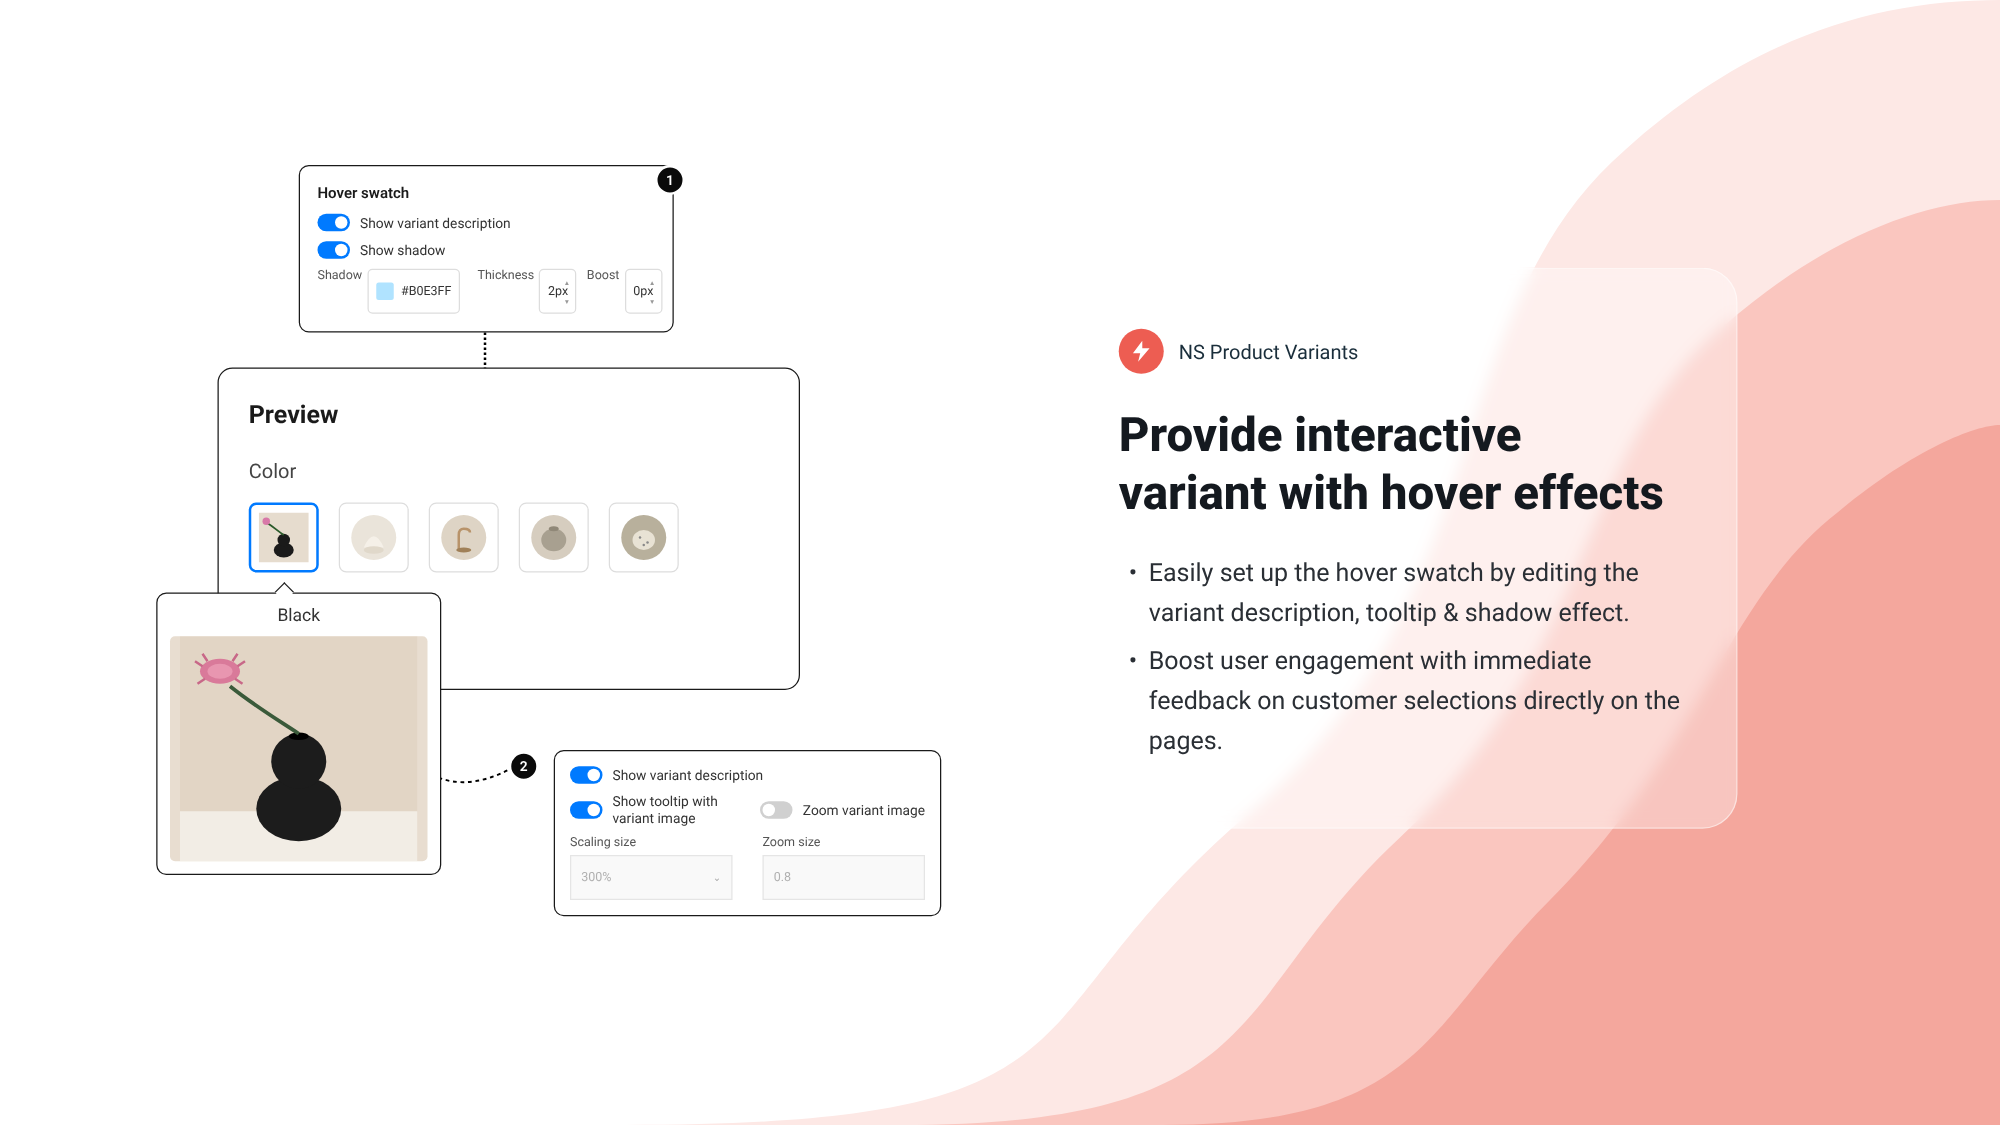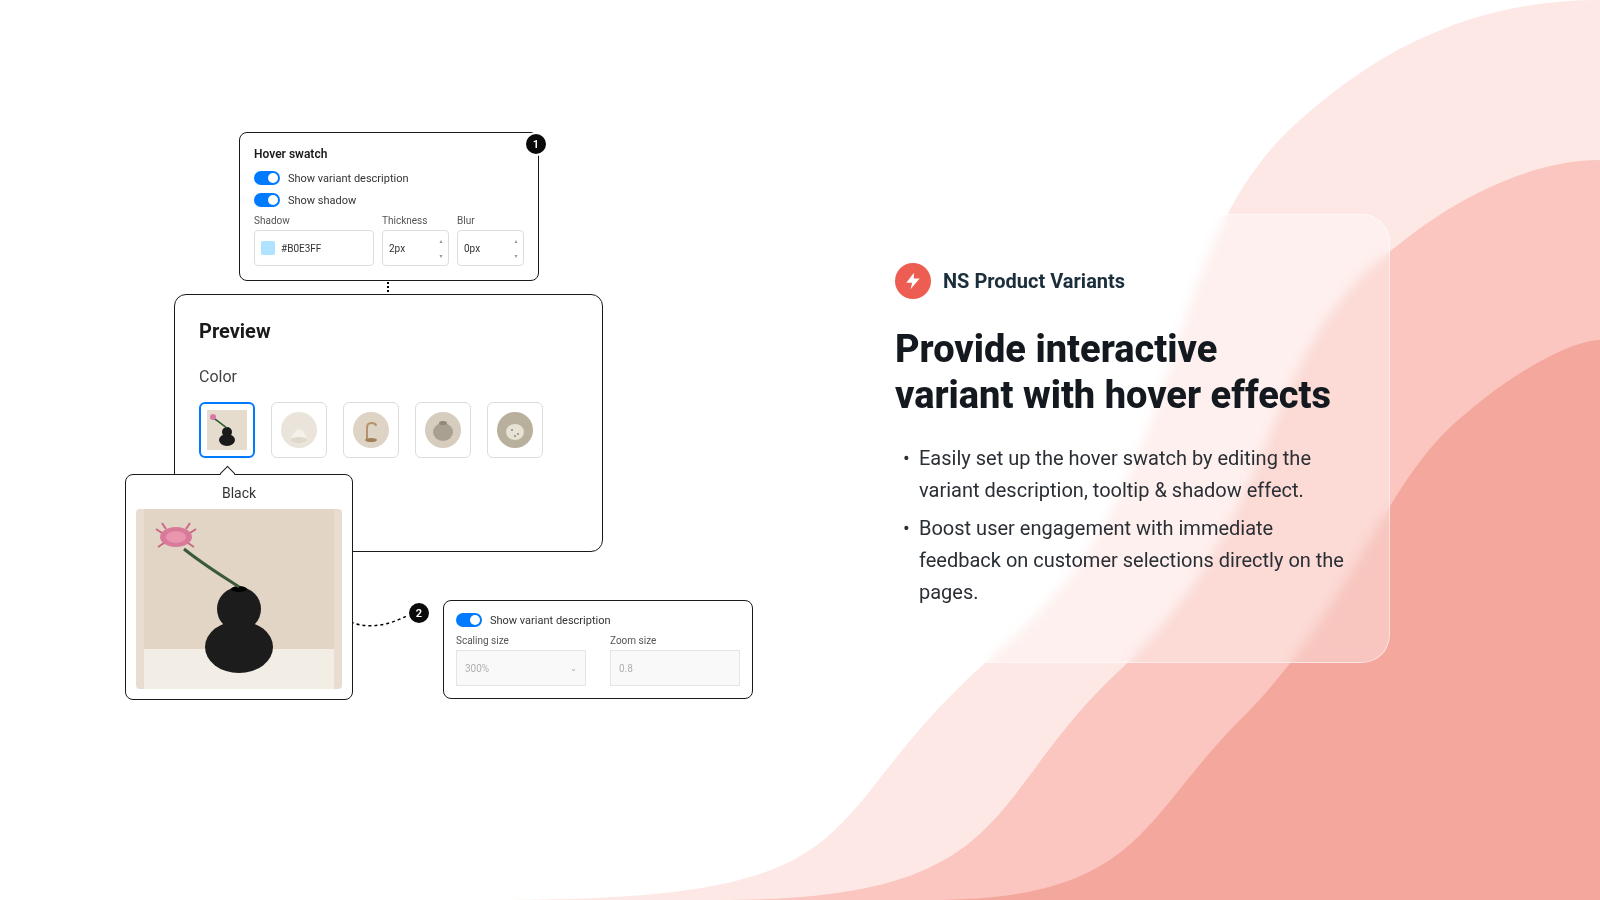--- a/index.html
+++ b/index.html
@@ -41,21 +41,21 @@
     flex: 0 0 26px;
   }
   .toggle::after {
     content:"";
     position:absolute; width:10px; height:10px; background:#fff; border-radius:50%;
     top:2px; right:2px;
   }
   .toggle.off { background:#d0d0d0; }
   .toggle.off::after { right:auto; left:2px; }
   .fields-row { display:flex; gap:8px; }
-  .field { flex:1; display:flex; flex-direction:column; gap:4px; font-size:10px; color:#555;}
+  .field { flex:1; display:flex; flex-direction:row; gap:4px; font-size:10px; color:#555;}
   .field.shadow { flex: 0 0 120px;}
   .input {
     border:1px solid #ddd; border-radius:4px; height:36px; display:flex; align-items:center;
     padding:0 6px; font-size:10px; color:#333; background:#fff; position:relative;
   }
   .color-chip { width:14px; height:14px; background:#B0E3FF; margin-right:6px; border-radius:2px;}
   .stepper { position:absolute; right:2px; top:2px; bottom:2px; width:10px; display:flex; flex-direction:column;}
   .stepper span { flex:1; font-size:6px; color:#999; display:flex; align-items:center; justify-content:center;}
 
   .badge {
@@ -67,21 +67,21 @@
     z-index:10;
     border:2px solid #fff;
   }
   .badge1 { left: 524px; top: 132px; }
   .badge2 { left: 407px; top: 601px; }
 
   
   .preview {
     position:absolute;
     left: 174px; top: 294px;
-    width: 429px; height: 258px;
+    width: 466px; height: 258px;
     background:#fff;
     border:1.5px solid #1a1a1a;
     border-radius:12px;
     padding: 24px 24px;
     z-index:3;
   }
   .preview h3 { font-size:20px; font-weight:700; color:#1a1a1a; margin-bottom: 24px;}
   .preview .label { font-size:16px; color:#444; margin-bottom:16px;}
   .swatches { display:flex; gap:16px; }
   .swatch {
@@ -166,21 +166,21 @@
     border-radius: 28px;
     padding: 48px 44px 48px 44px;
     z-index: 5;
     border: 1px solid rgba(255,255,255,0.5);
   }
   .brand { display:flex; align-items:center; gap:12px; margin-bottom:28px;}
   .brand-logo {
     width:36px; height:36px; border-radius:50%; background:#ED5D52;
     display:flex; align-items:center; justify-content:center;
   }
-  .brand-name { font-size:20px; font-weight:700; color:#1a2e3b;}
+  .brand-name { font-size:16px; font-weight:400; color:#1a2e3b;}
   .info-title { font-size:38px; font-weight:800; color:#14191f; line-height:1.2; margin-bottom:24px;}
   .info-list { list-style:none; padding-left:0;}
   .info-list li {
     font-size:20px; color:#2a2f35; line-height:1.6;
     position:relative; padding-left:24px; margin-bottom:6px;
   }
   .info-list li::before {
     content:"•"; position:absolute; left:8px; top:0;
   }
 </style>
@@ -217,21 +217,21 @@
       <span>Thickness</span>
       <div class="input">
         <span>2px</span>
         <div class="stepper">
             <span>▴</span>
             <span>▾</span>
           </div>
       </div>
     </div>
     <div class="field">
-      <span>Blur</span>
+      <span>Boost</span>
       <div class="input">
         <span>0px</span>
         <div class="stepper">
             <span>▴</span>
             <span>▾</span>
           </div>
       </div>
     </div>
   </div>
 </div>
@@ -309,20 +309,30 @@
       </g>
     </svg>
   </div>
 </div>
 
 <div class="panel2">
   <div class="toggle-row">
     <div class="toggle"></div>
     <span>Show variant description</span>
   </div>
+  <div class="row2">
+    <div class="toggle-row" style="margin-bottom:0; flex:1;">
+      <div class="toggle"></div>
+      <span>Show tooltip with variant image</span>
+    </div>
+    <div class="toggle-row" style="margin-bottom:0;">
+      <div class="toggle off"></div>
+      <span>Zoom variant image</span>
+    </div>
+  </div>
   <div class="row2" style="margin-bottom:0;">
     <div class="field2">
       <span>Scaling size</span>
       <div class="select">
         <span>300%</span>
         <span class="chev">⌄</span>
       </div>
     </div>
     <div class="field2">
       <span>Zoom size</span>

